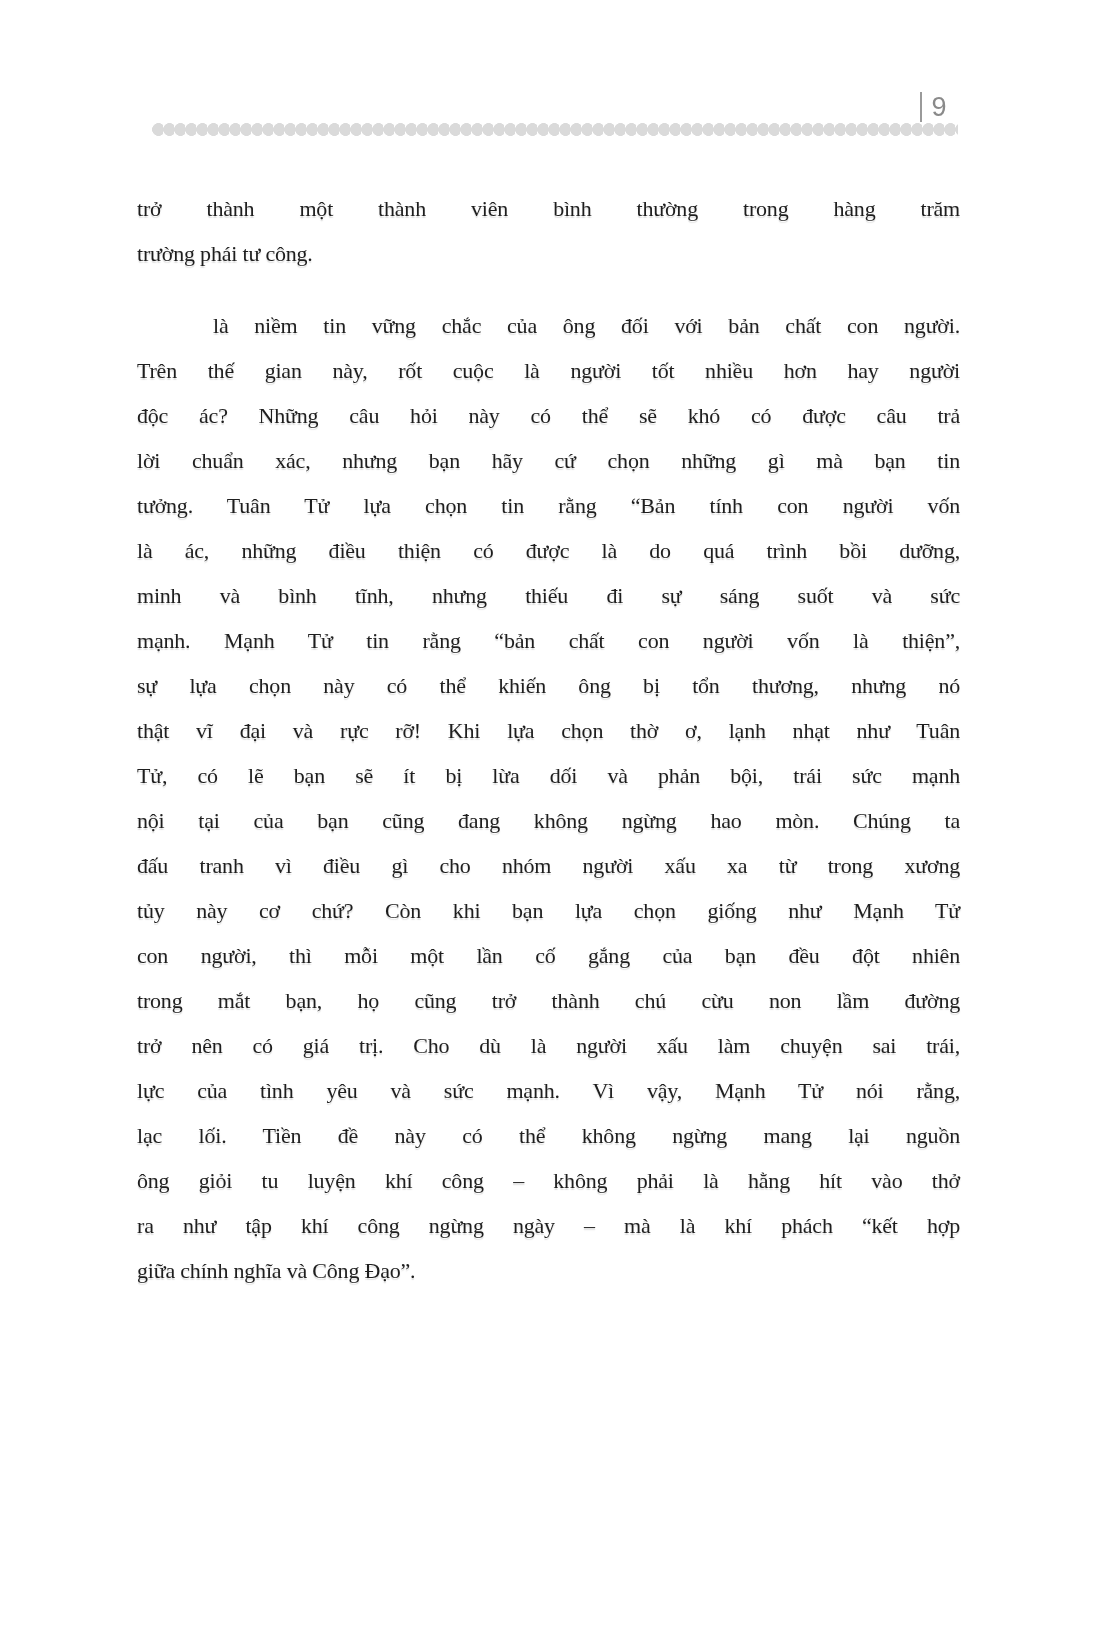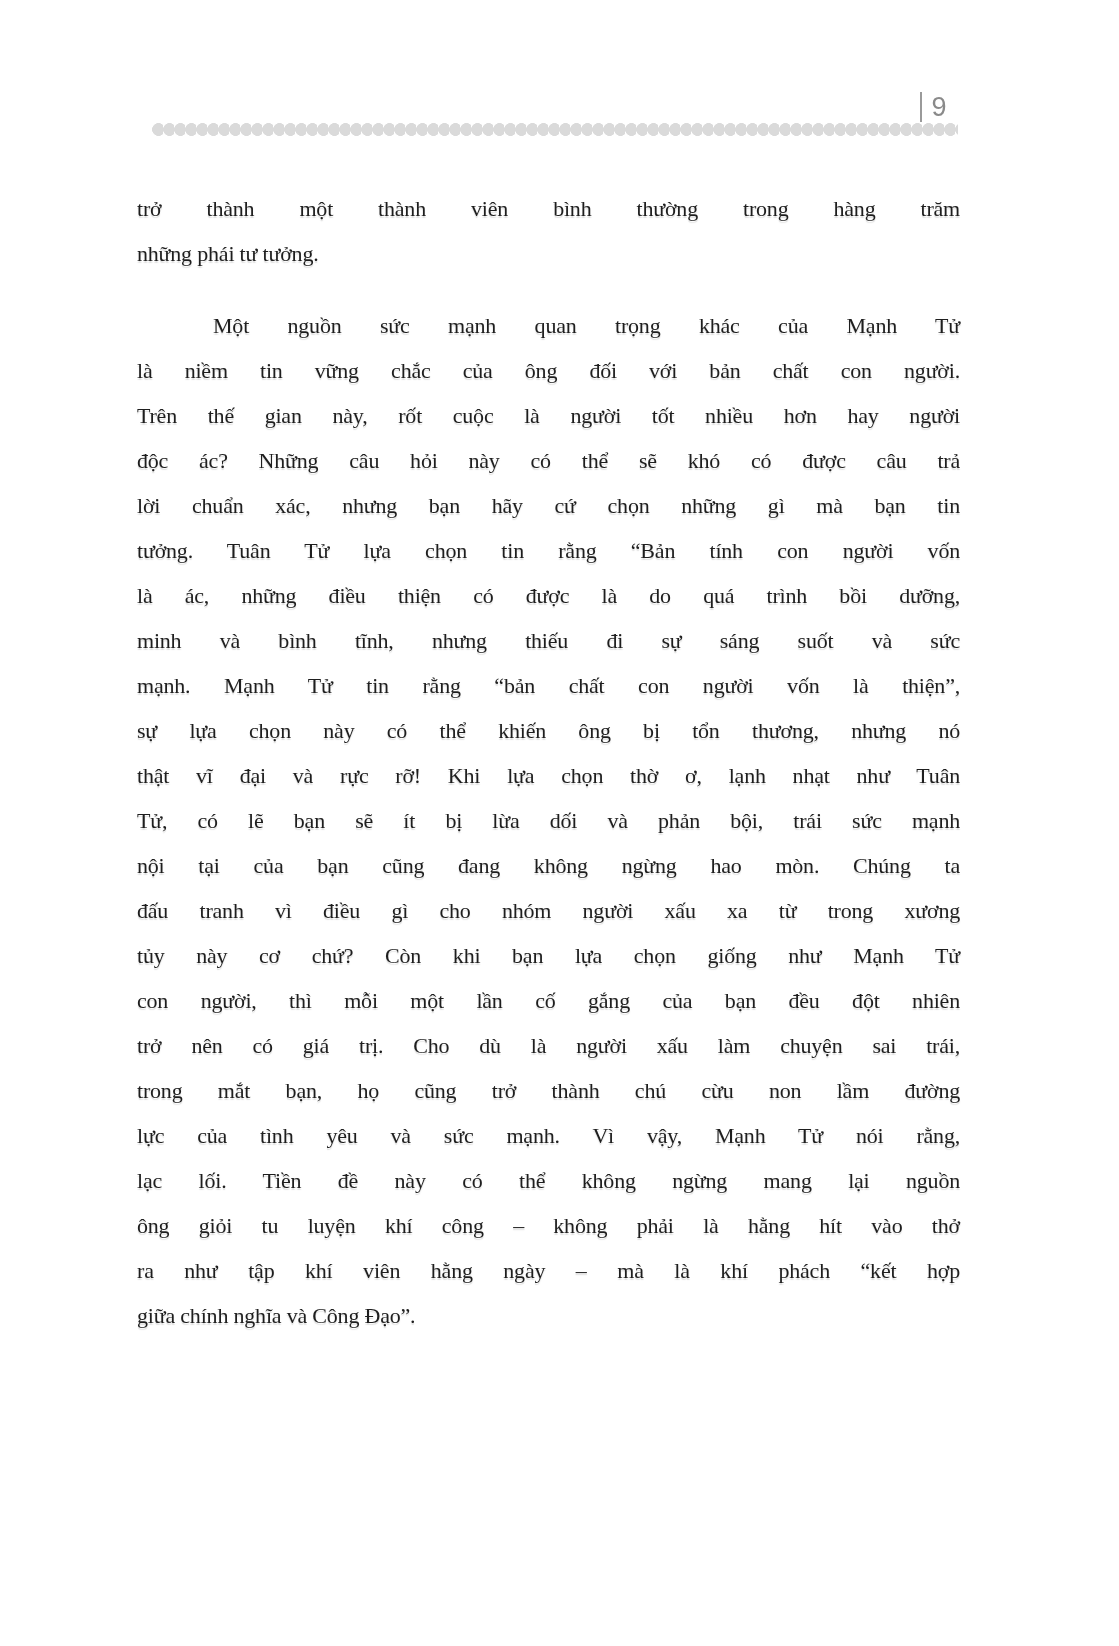--- a/index.html
+++ b/index.html
@@ -88,42 +88,41 @@
   <header class="running-head">
     <span class="pagenum-bar"></span>
     <span class="pagenum">9</span>
   </header>
 
   <div class="separator"></div>
 
   <main class="text-block" id="text-block">
       <div class="paragraph">
         <div class="line">trở thành một thành viên bình thường trong hàng trăm</div>
-        <div class="line last">những phái tư tưởng.</div>
+        <div class="line last">trường phái tư công.</div>
       </div>
       <div class="paragraph indent">
-        <div class="line">Một nguồn sức mạnh quan trọng khác của Mạnh Tử</div>
         <div class="line">là niềm tin vững chắc của ông đối với bản chất con người.</div>
         <div class="line">Trên thế gian này, rốt cuộc là người tốt nhiều hơn hay người</div>
         <div class="line">độc ác? Những câu hỏi này có thể sẽ khó có được câu trả</div>
         <div class="line">lời chuẩn xác, nhưng bạn hãy cứ chọn những gì mà bạn tin</div>
         <div class="line">tưởng. Tuân Tử lựa chọn tin rằng “Bản tính con người vốn</div>
         <div class="line">là ác, những điều thiện có được là do quá trình bồi dưỡng,</div>
         <div class="line">minh và bình tĩnh, nhưng thiếu đi sự sáng suốt và sức</div>
         <div class="line">mạnh. Mạnh Tử tin rằng “bản chất con người vốn là thiện”,</div>
         <div class="line">sự lựa chọn này có thể khiến ông bị tổn thương, nhưng nó</div>
         <div class="line">thật vĩ đại và rực rỡ! Khi lựa chọn thờ ơ, lạnh nhạt như Tuân</div>
         <div class="line">Tử, có lẽ bạn sẽ ít bị lừa dối và phản bội, trái sức mạnh</div>
         <div class="line">nội tại của bạn cũng đang không ngừng hao mòn. Chúng ta</div>
         <div class="line">đấu tranh vì điều gì cho nhóm người xấu xa từ trong xương</div>
         <div class="line">tủy này cơ chứ? Còn khi bạn lựa chọn giống như Mạnh Tử</div>
         <div class="line">con người, thì mỗi một lần cố gắng của bạn đều đột nhiên</div>
+        <div class="line">trong mắt bạn, họ cũng trở thành chú cừu non lầm đường</div>
         <div class="line">trở nên có giá trị. Cho dù là người xấu làm chuyện sai trái,</div>
-        <div class="line">trong mắt bạn, họ cũng trở thành chú cừu non lầm đường</div>
         <div class="line">lực của tình yêu và sức mạnh. Vì vậy, Mạnh Tử nói rằng,</div>
         <div class="line">lạc lối. Tiền đề này có thể không ngừng mang lại nguồn</div>
         <div class="line">ông giỏi tu luyện khí công – không phải là hằng hít vào thở</div>
-        <div class="line">ra như tập khí viên hằng ngày – mà là khí phách “kết hợp</div>
+        <div class="line">ra như tập khí công ngừng ngày – mà là khí phách “kết hợp</div>
         <div class="line last">giữa chính nghĩa và Công Đạo”.</div>
       </div>
     </main>
 
 </div>
 
 </body></html>

